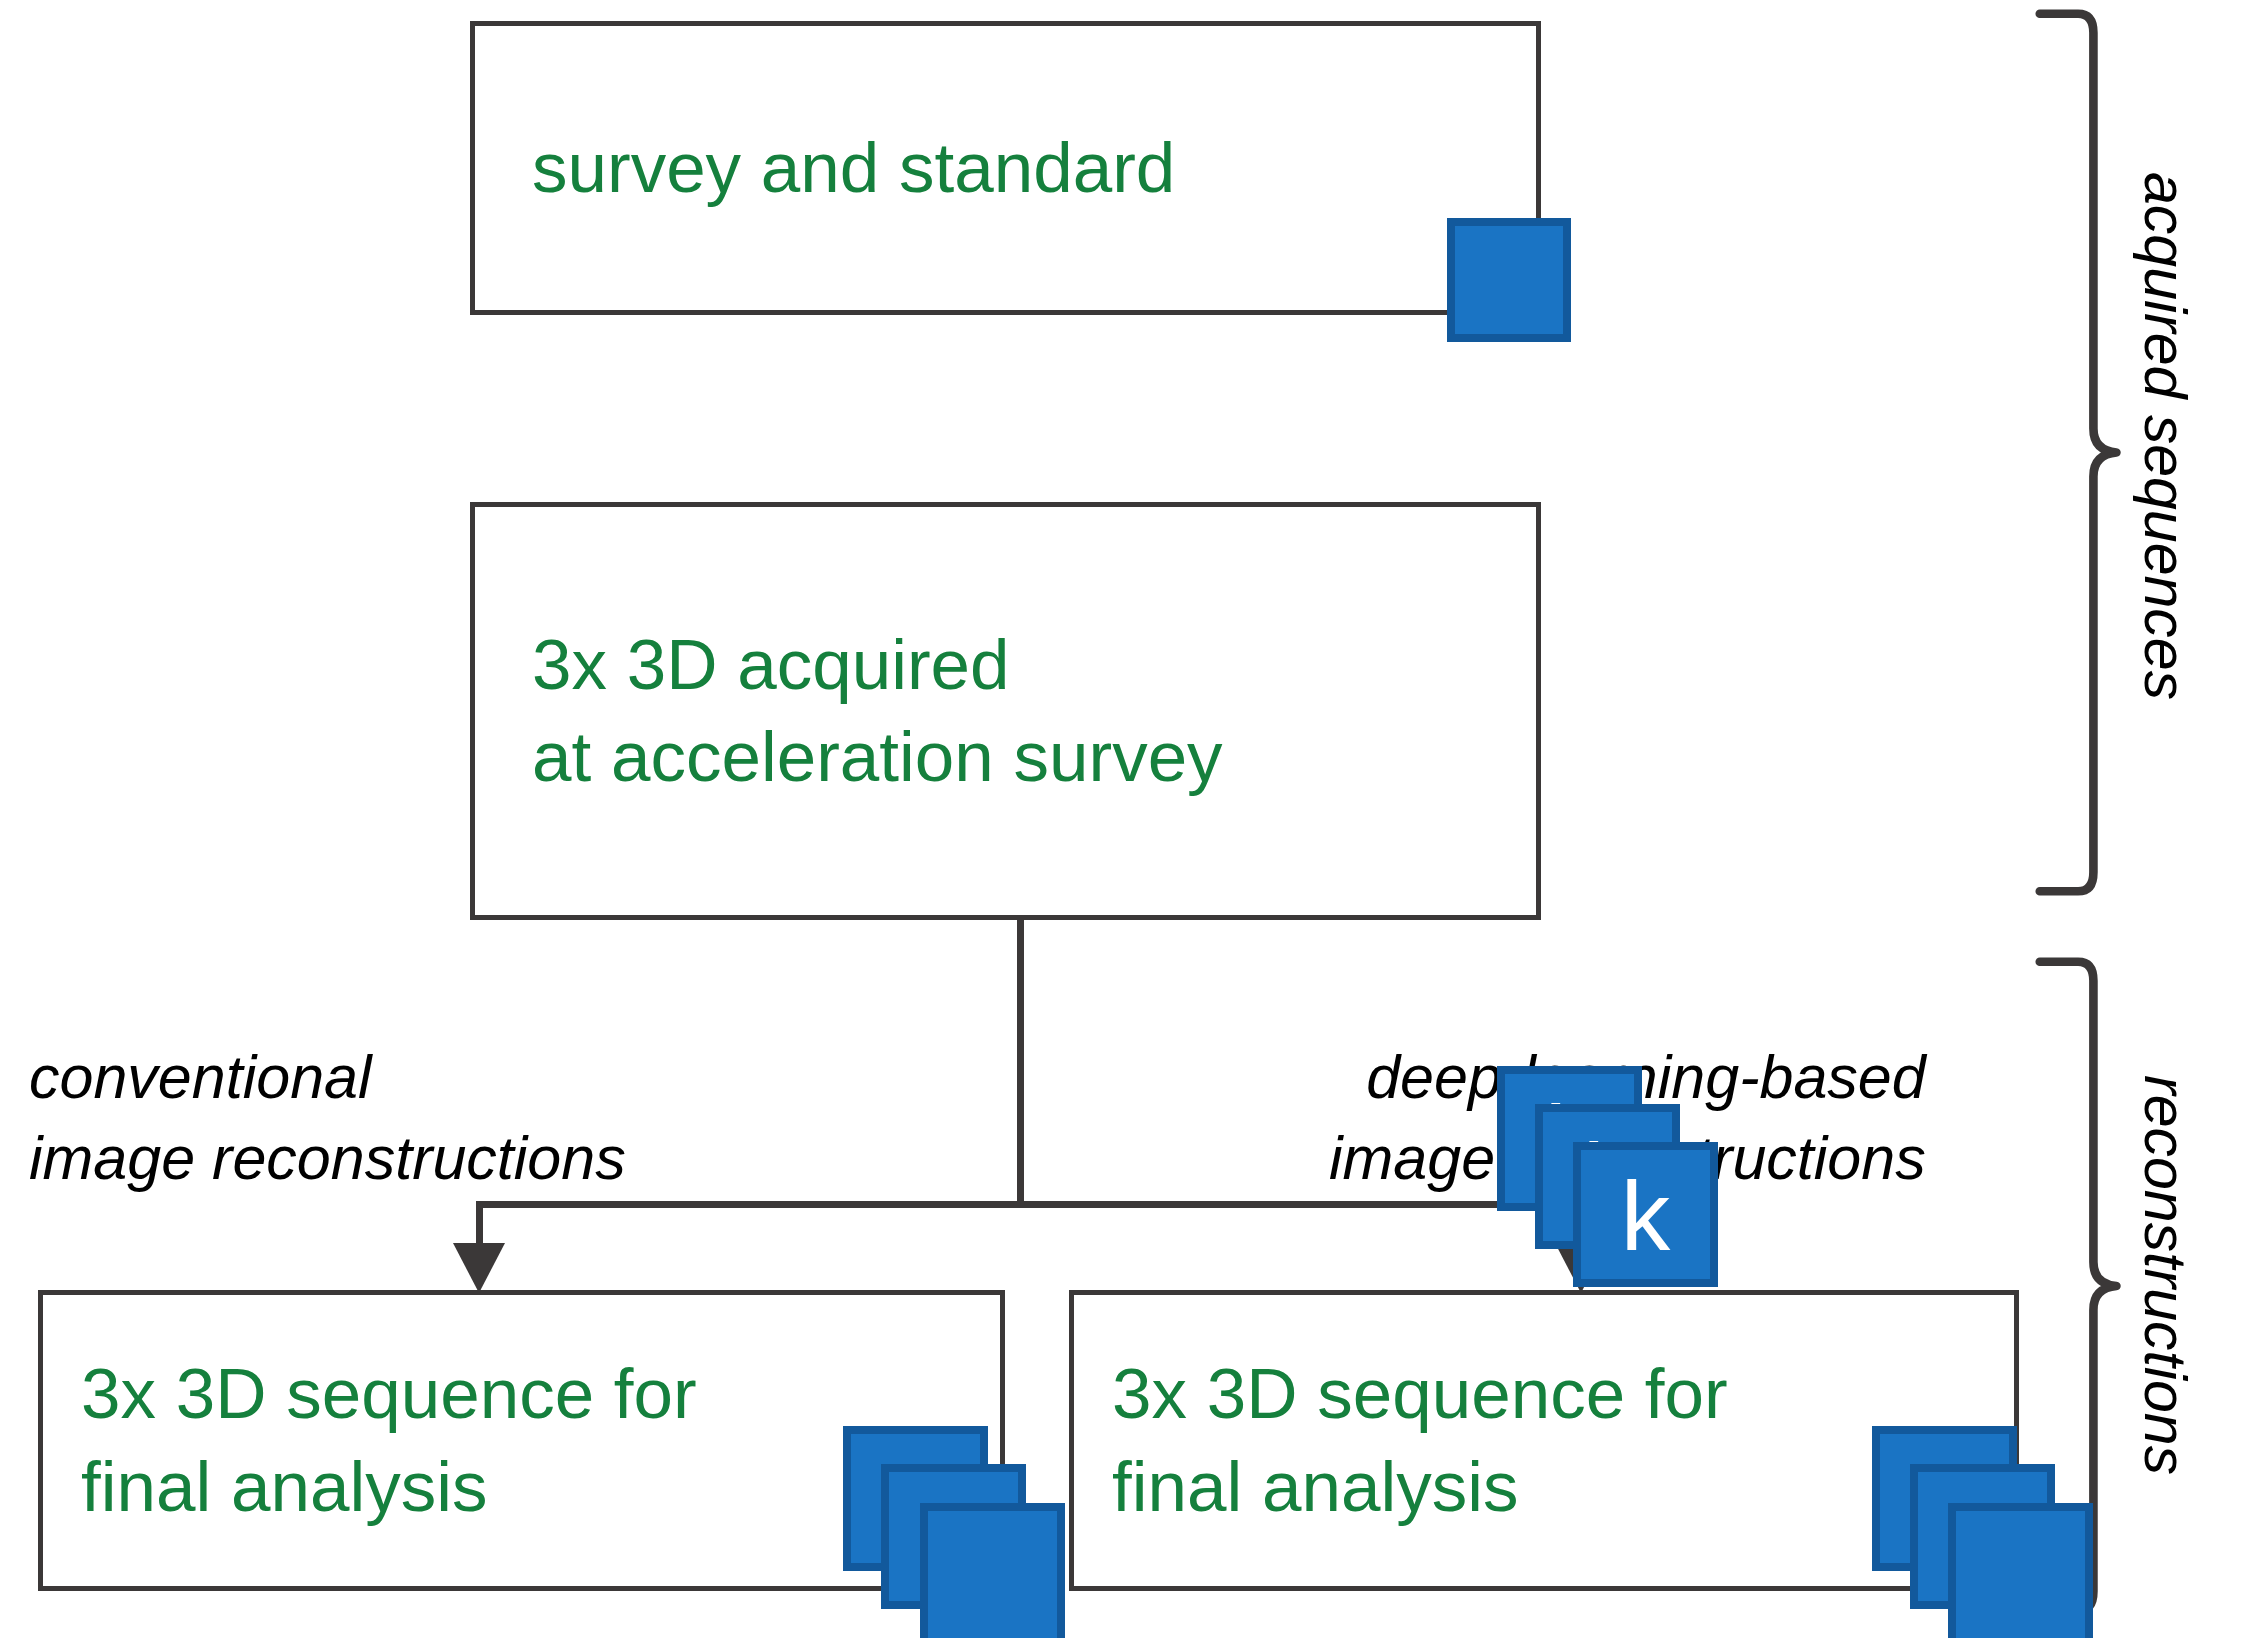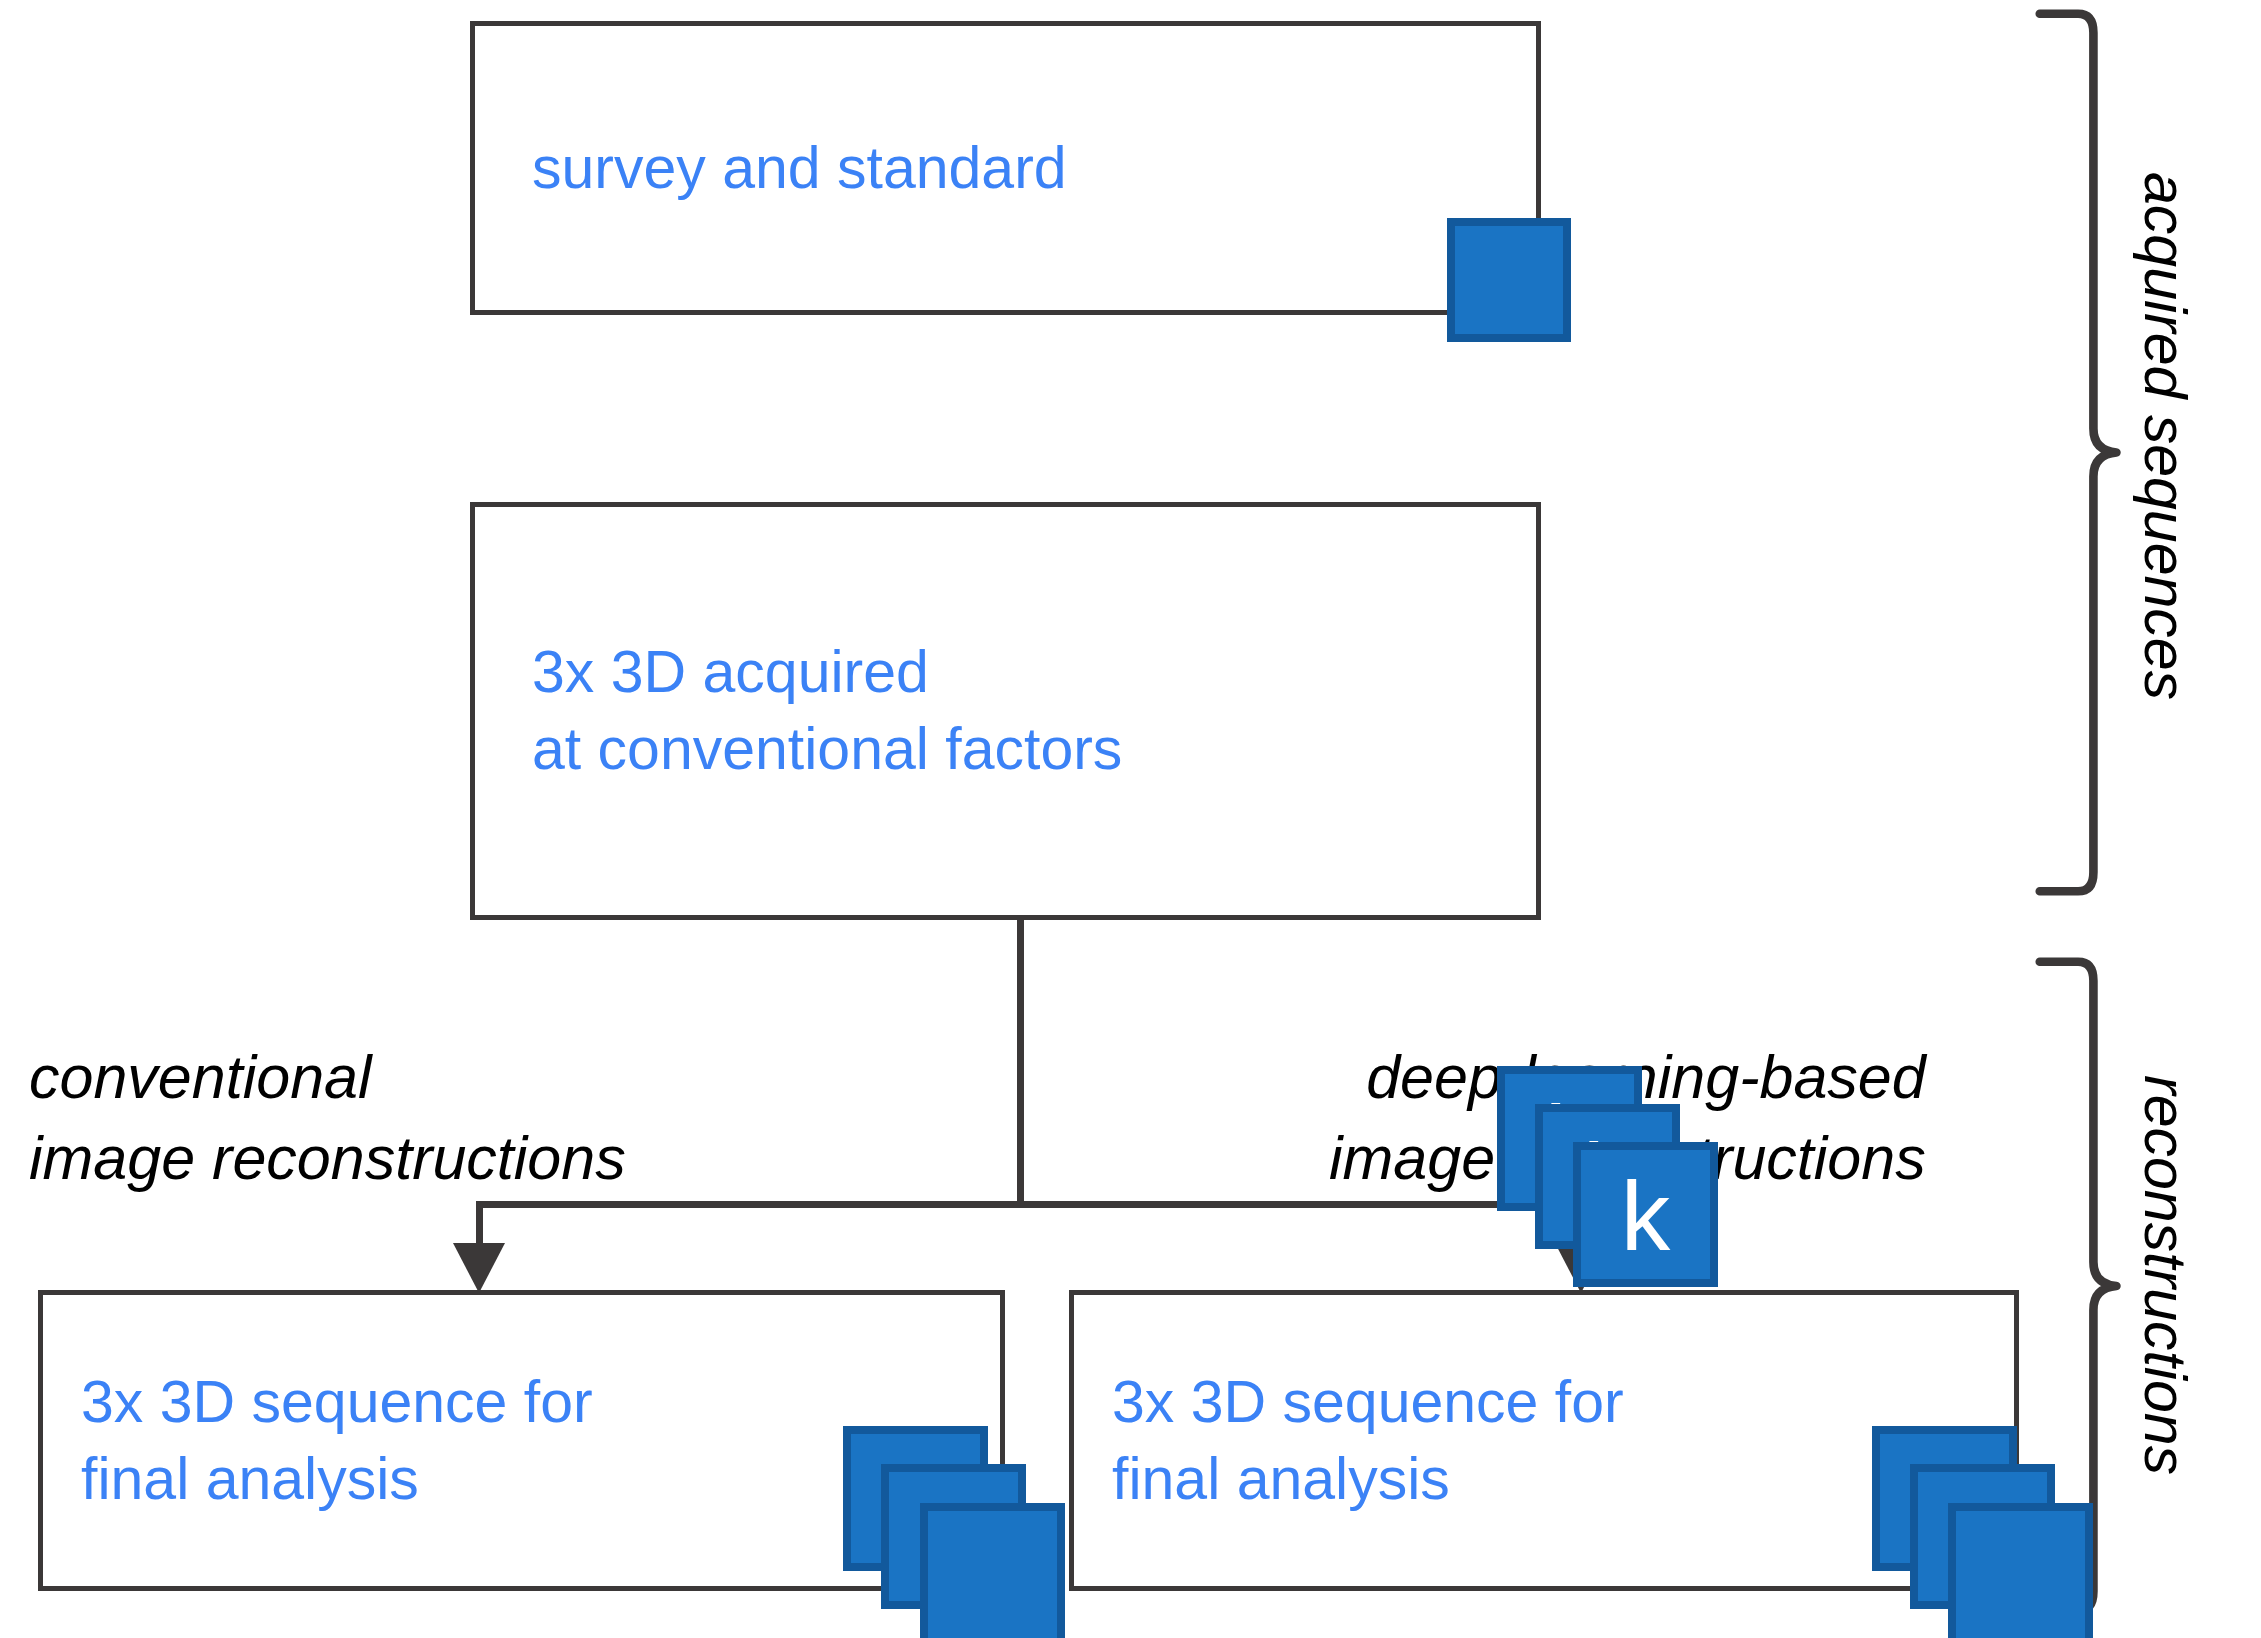--- a/index.html
+++ b/index.html
@@ -20,23 +20,23 @@
     position:absolute;
     box-sizing:border-box;
     border:5.7px solid #3b3838;
     background:#ffffff;
     display:flex;
     flex-direction:column;
     justify-content:center;
     z-index:5;
   }
   .pbox .line{
-    font-size:59px;
+    font-size:71px;
     line-height:1.30;
-    color:#3b82f6;
+    color:#15803d;
     white-space:nowrap;
     padding-left:52px;
   }
 
   #box-survey{ left:470px;  top:21px;   width:1071px; height:294px; }
   #box-accel { left:470px;  top:502px;  width:1071px; height:418px; }
   #box-conv  { left:38px;   top:1290px; width:967px; height:301px; }
   #box-dl    { left:1069px; top:1290px; width:950px;  height:301px; }
 
   #box-survey .line{ padding-left:57px; }
@@ -138,21 +138,21 @@
 
 <div id="canvas">
 
   <div class="pbox" id="box-survey">
     <div class="line">survey and standard</div>
   </div>
   <div class="sq" id="icon-survey-1"></div>
 
   <div class="pbox" id="box-accel">
     <div class="line">3x 3D acquired</div>
-    <div class="line">at conventional factors</div>
+    <div class="line">at acceleration survey</div>
   </div>
   <div class="sq" id="icon-k-1">
     <span class="k">k</span>
   </div>
   <div class="sq" id="icon-k-2">
     <span class="k">k</span>
   </div>
   <div class="sq" id="icon-k-3">
     <span class="k">k</span>
   </div>

